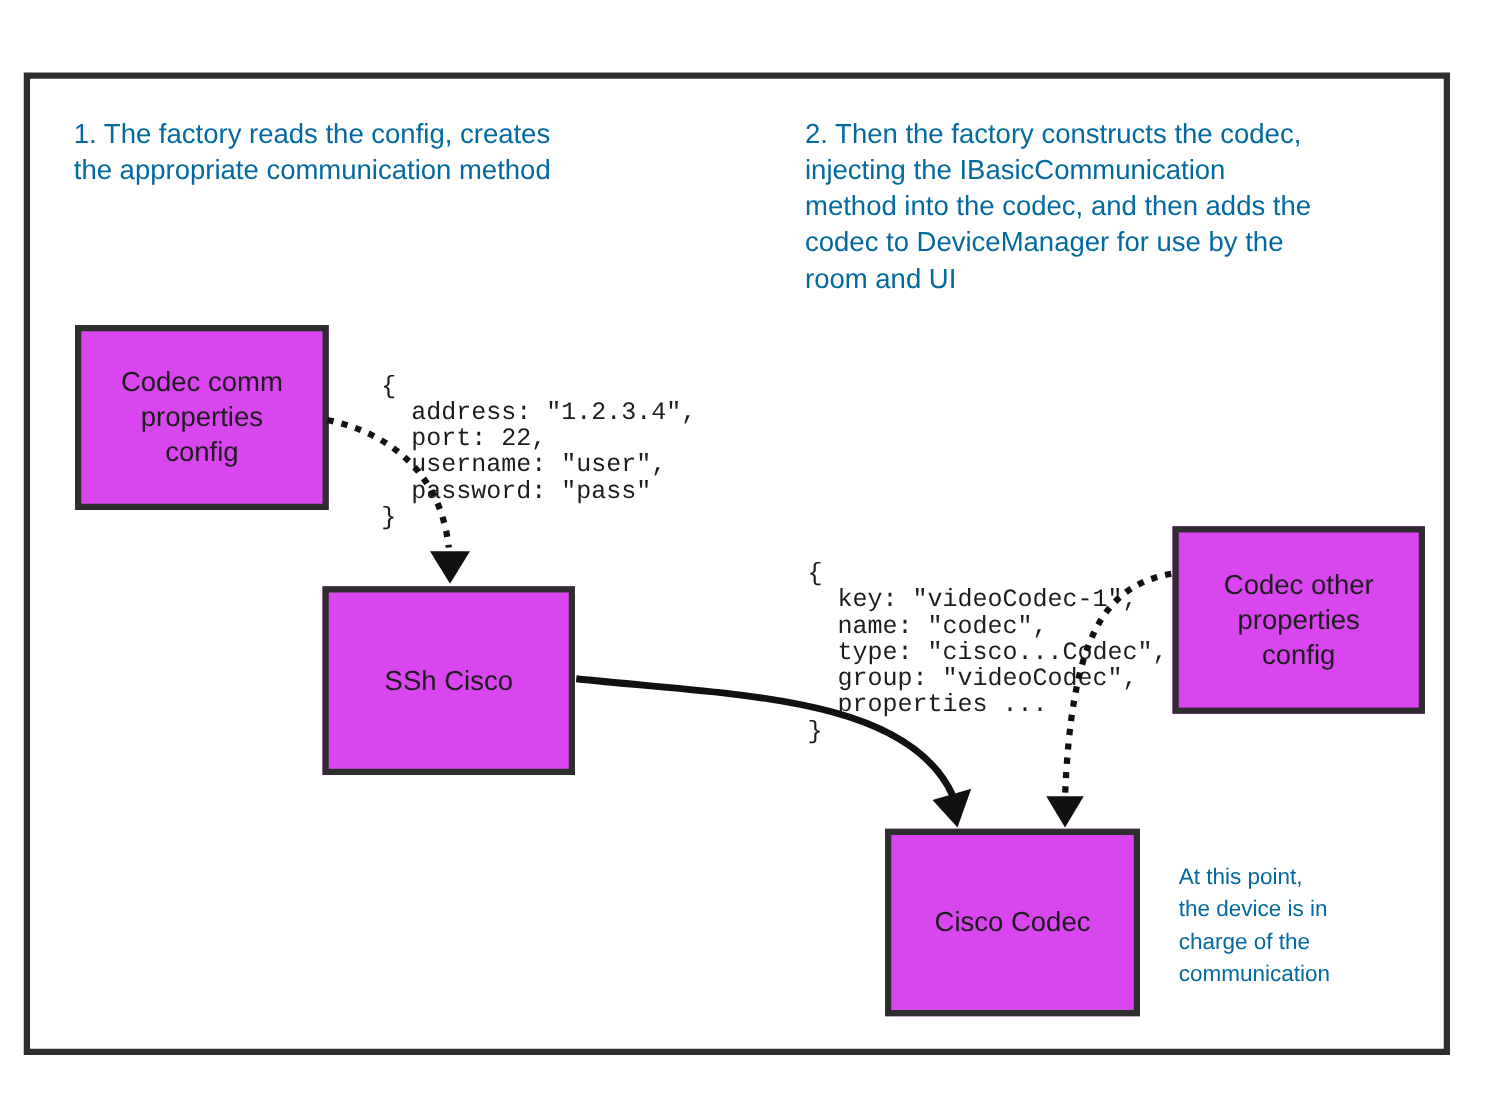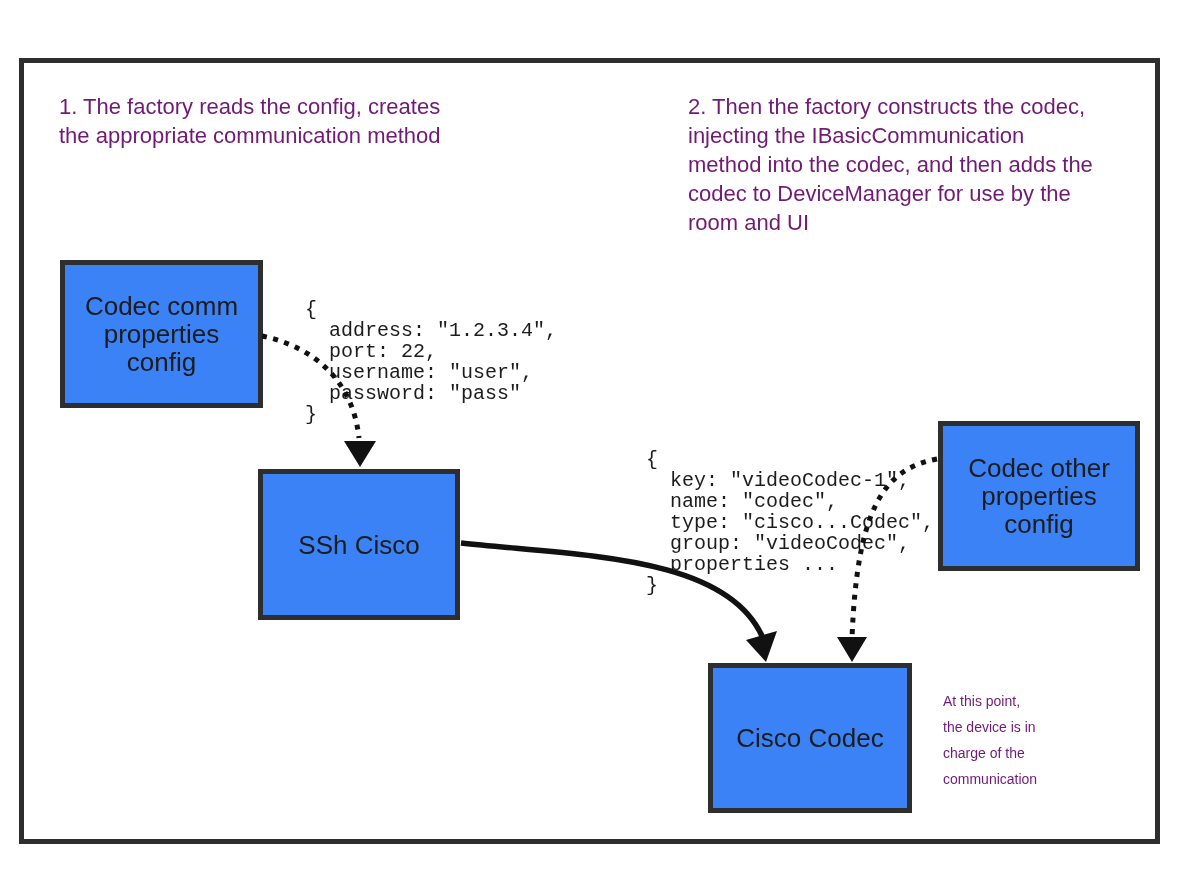--- a/index.html
+++ b/index.html
@@ -26,35 +26,35 @@
     height: 786px;
     border: 5px solid #2e2e2e;
     box-sizing: border-box;
     background: #ffffff;
   }
   .note {
     position: absolute;
     white-space: pre-line;
     font-size: 22px;
     line-height: 29px;
-    color: #701a75;
+    color: #0369a1;
   }
   .note-1 { left: 59px; top: 92px; width: 500px; }
-  .note-2 { left: 644px; top: 92px; width: 500px; margin-left: 44px; }
-  .note-final { left: 943px; top: 688px; width: 240px; font-size: 14px; line-height: 26px; }
+  .note-2 { left: 644px; top: 92px; width: 500px; }
+  .note-final { left: 943px; top: 688px; width: 240px; font-size: 18px; line-height: 26px; }
   .node {
     position: absolute;
     border: 5px solid #2e2e2e;
     box-sizing: border-box;
-    background: #3b82f6;
+    background: #d946ef;
     display: flex;
     align-items: center;
     justify-content: center;
     text-align: center;
-    font-size: 26px;
+    font-size: 22px;
     line-height: 28px;
     white-space: pre-line;
     color: #1c1c1c;
   }
   .node-codec-comm  { left: 60px;  top: 260px; width: 203px; height: 148px; }
   .node-ssh-client  { left: 258px; top: 469px; width: 202px; height: 151px; }
   .node-codec-other { left: 938px; top: 385px; width: 202px; height: 150px; margin-top: 36px; }
   .node-cisco-codec { left: 708px; top: 663px; width: 204px; height: 150px; }
   .code {
     position: absolute;

